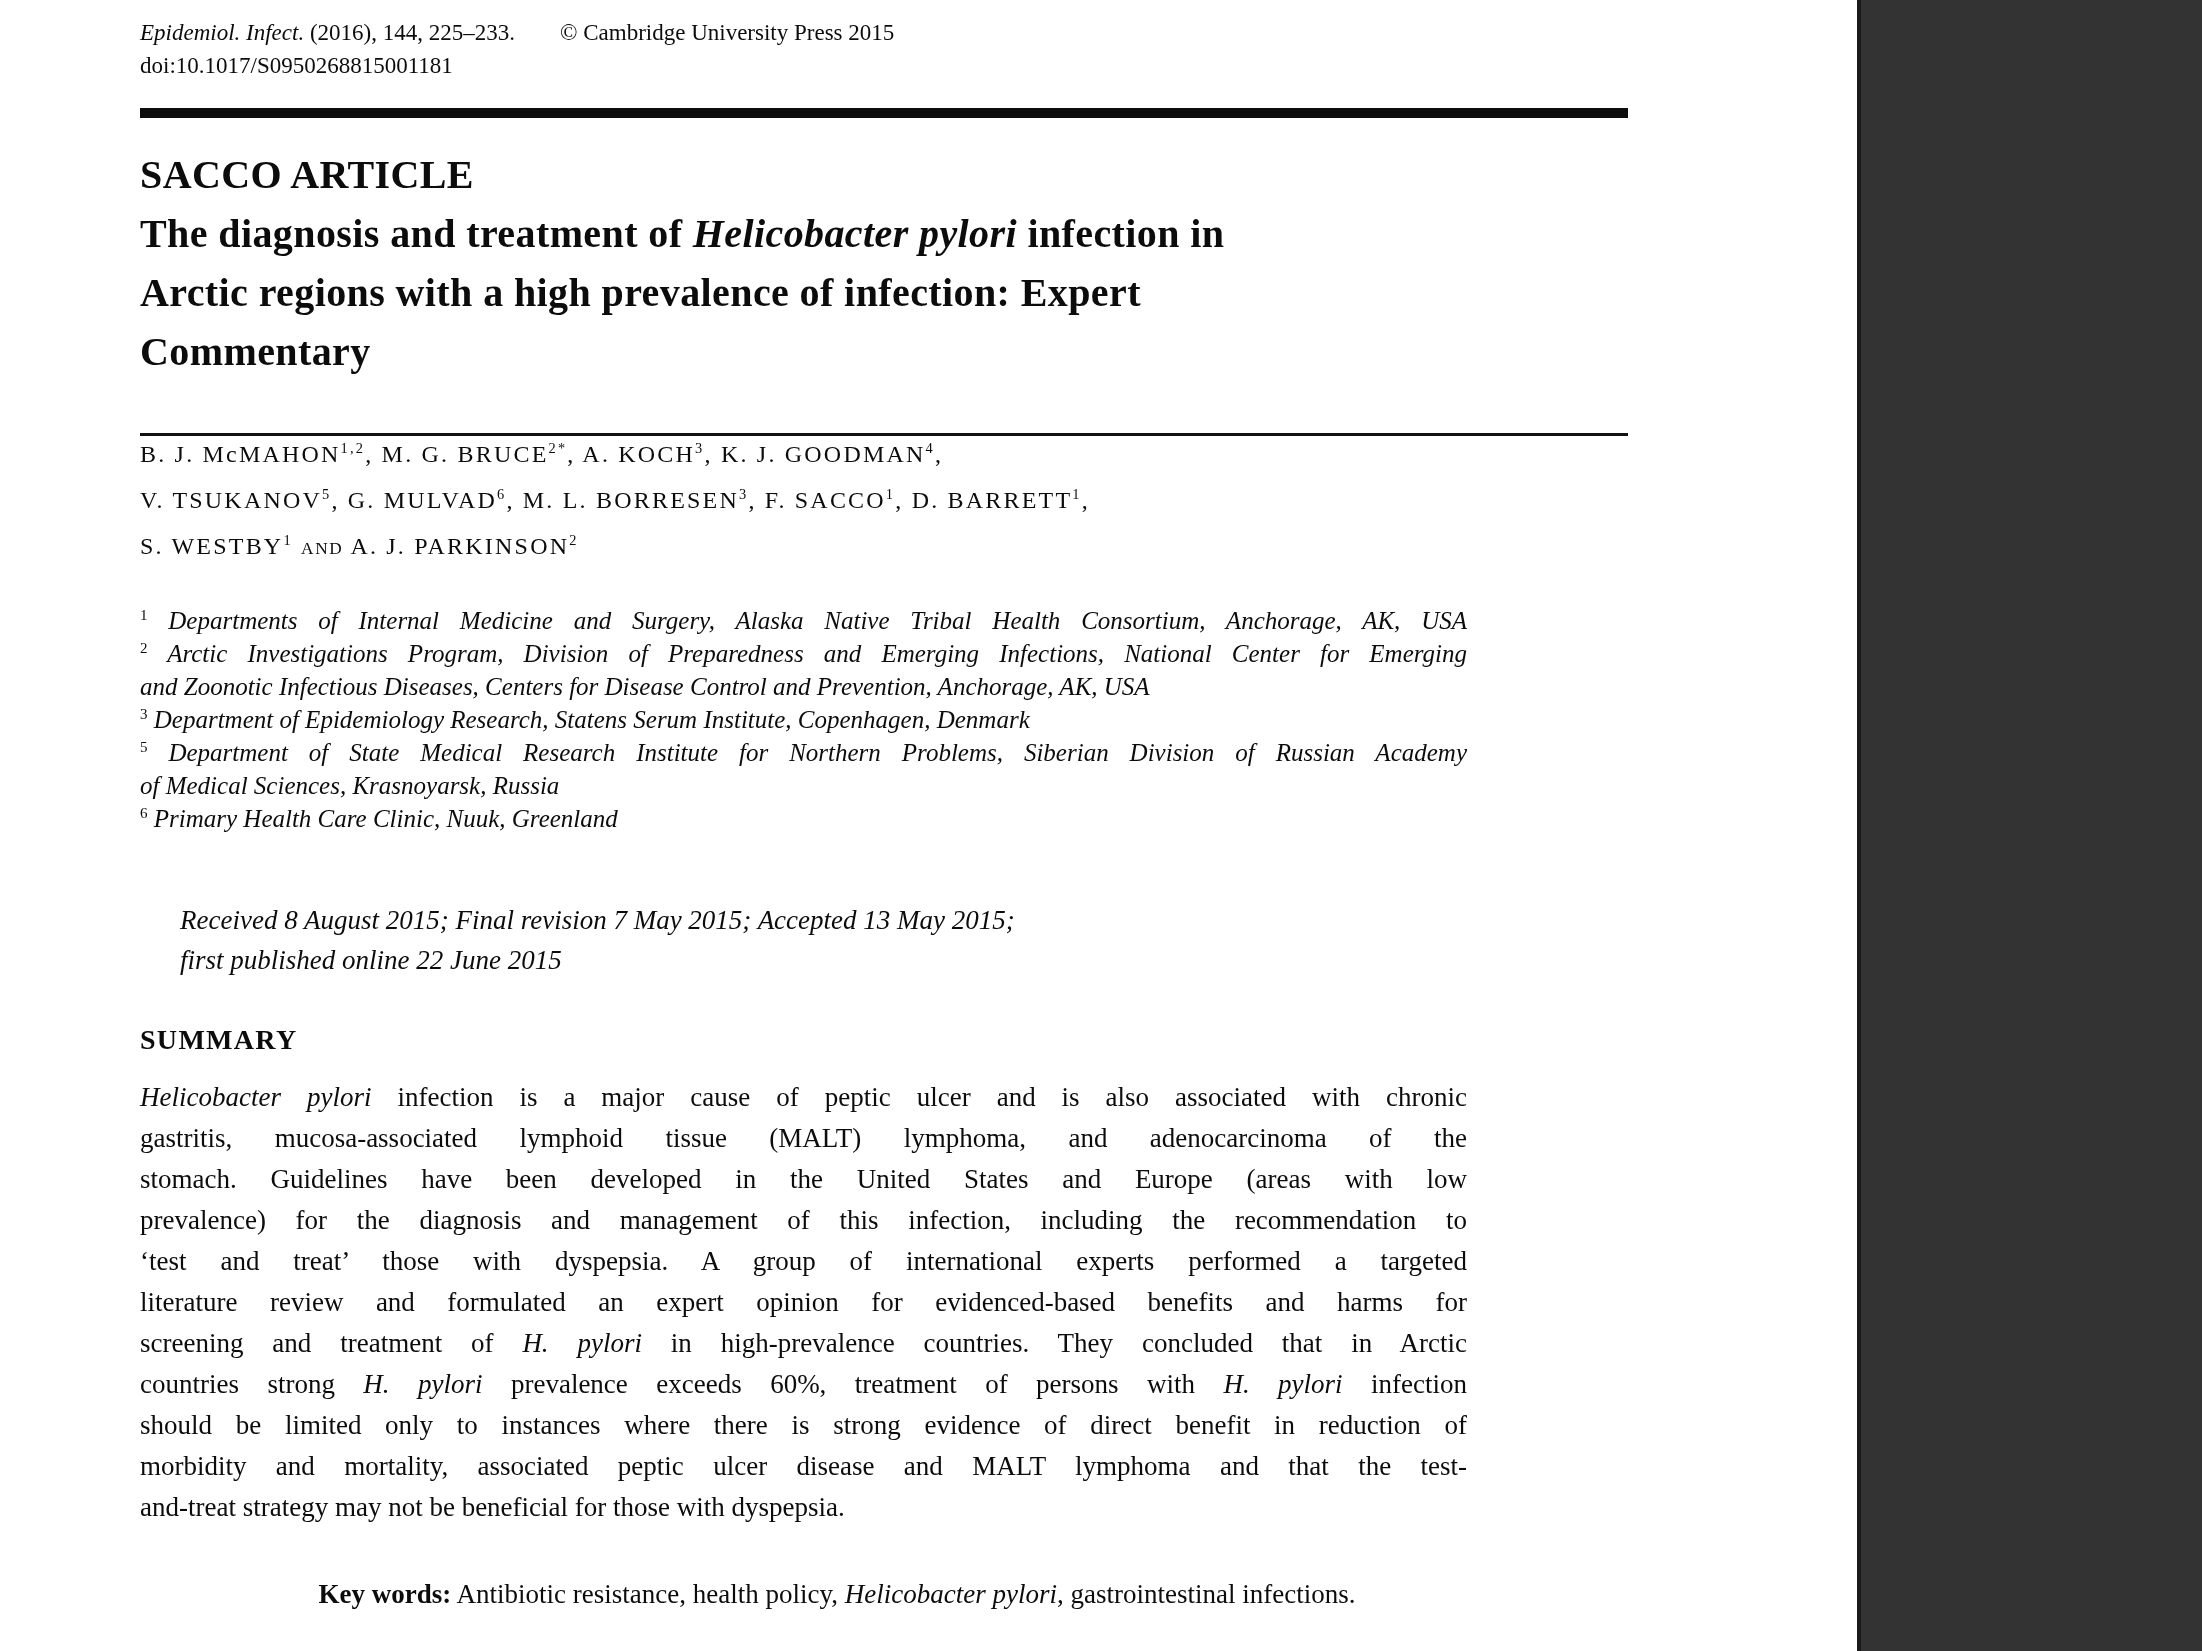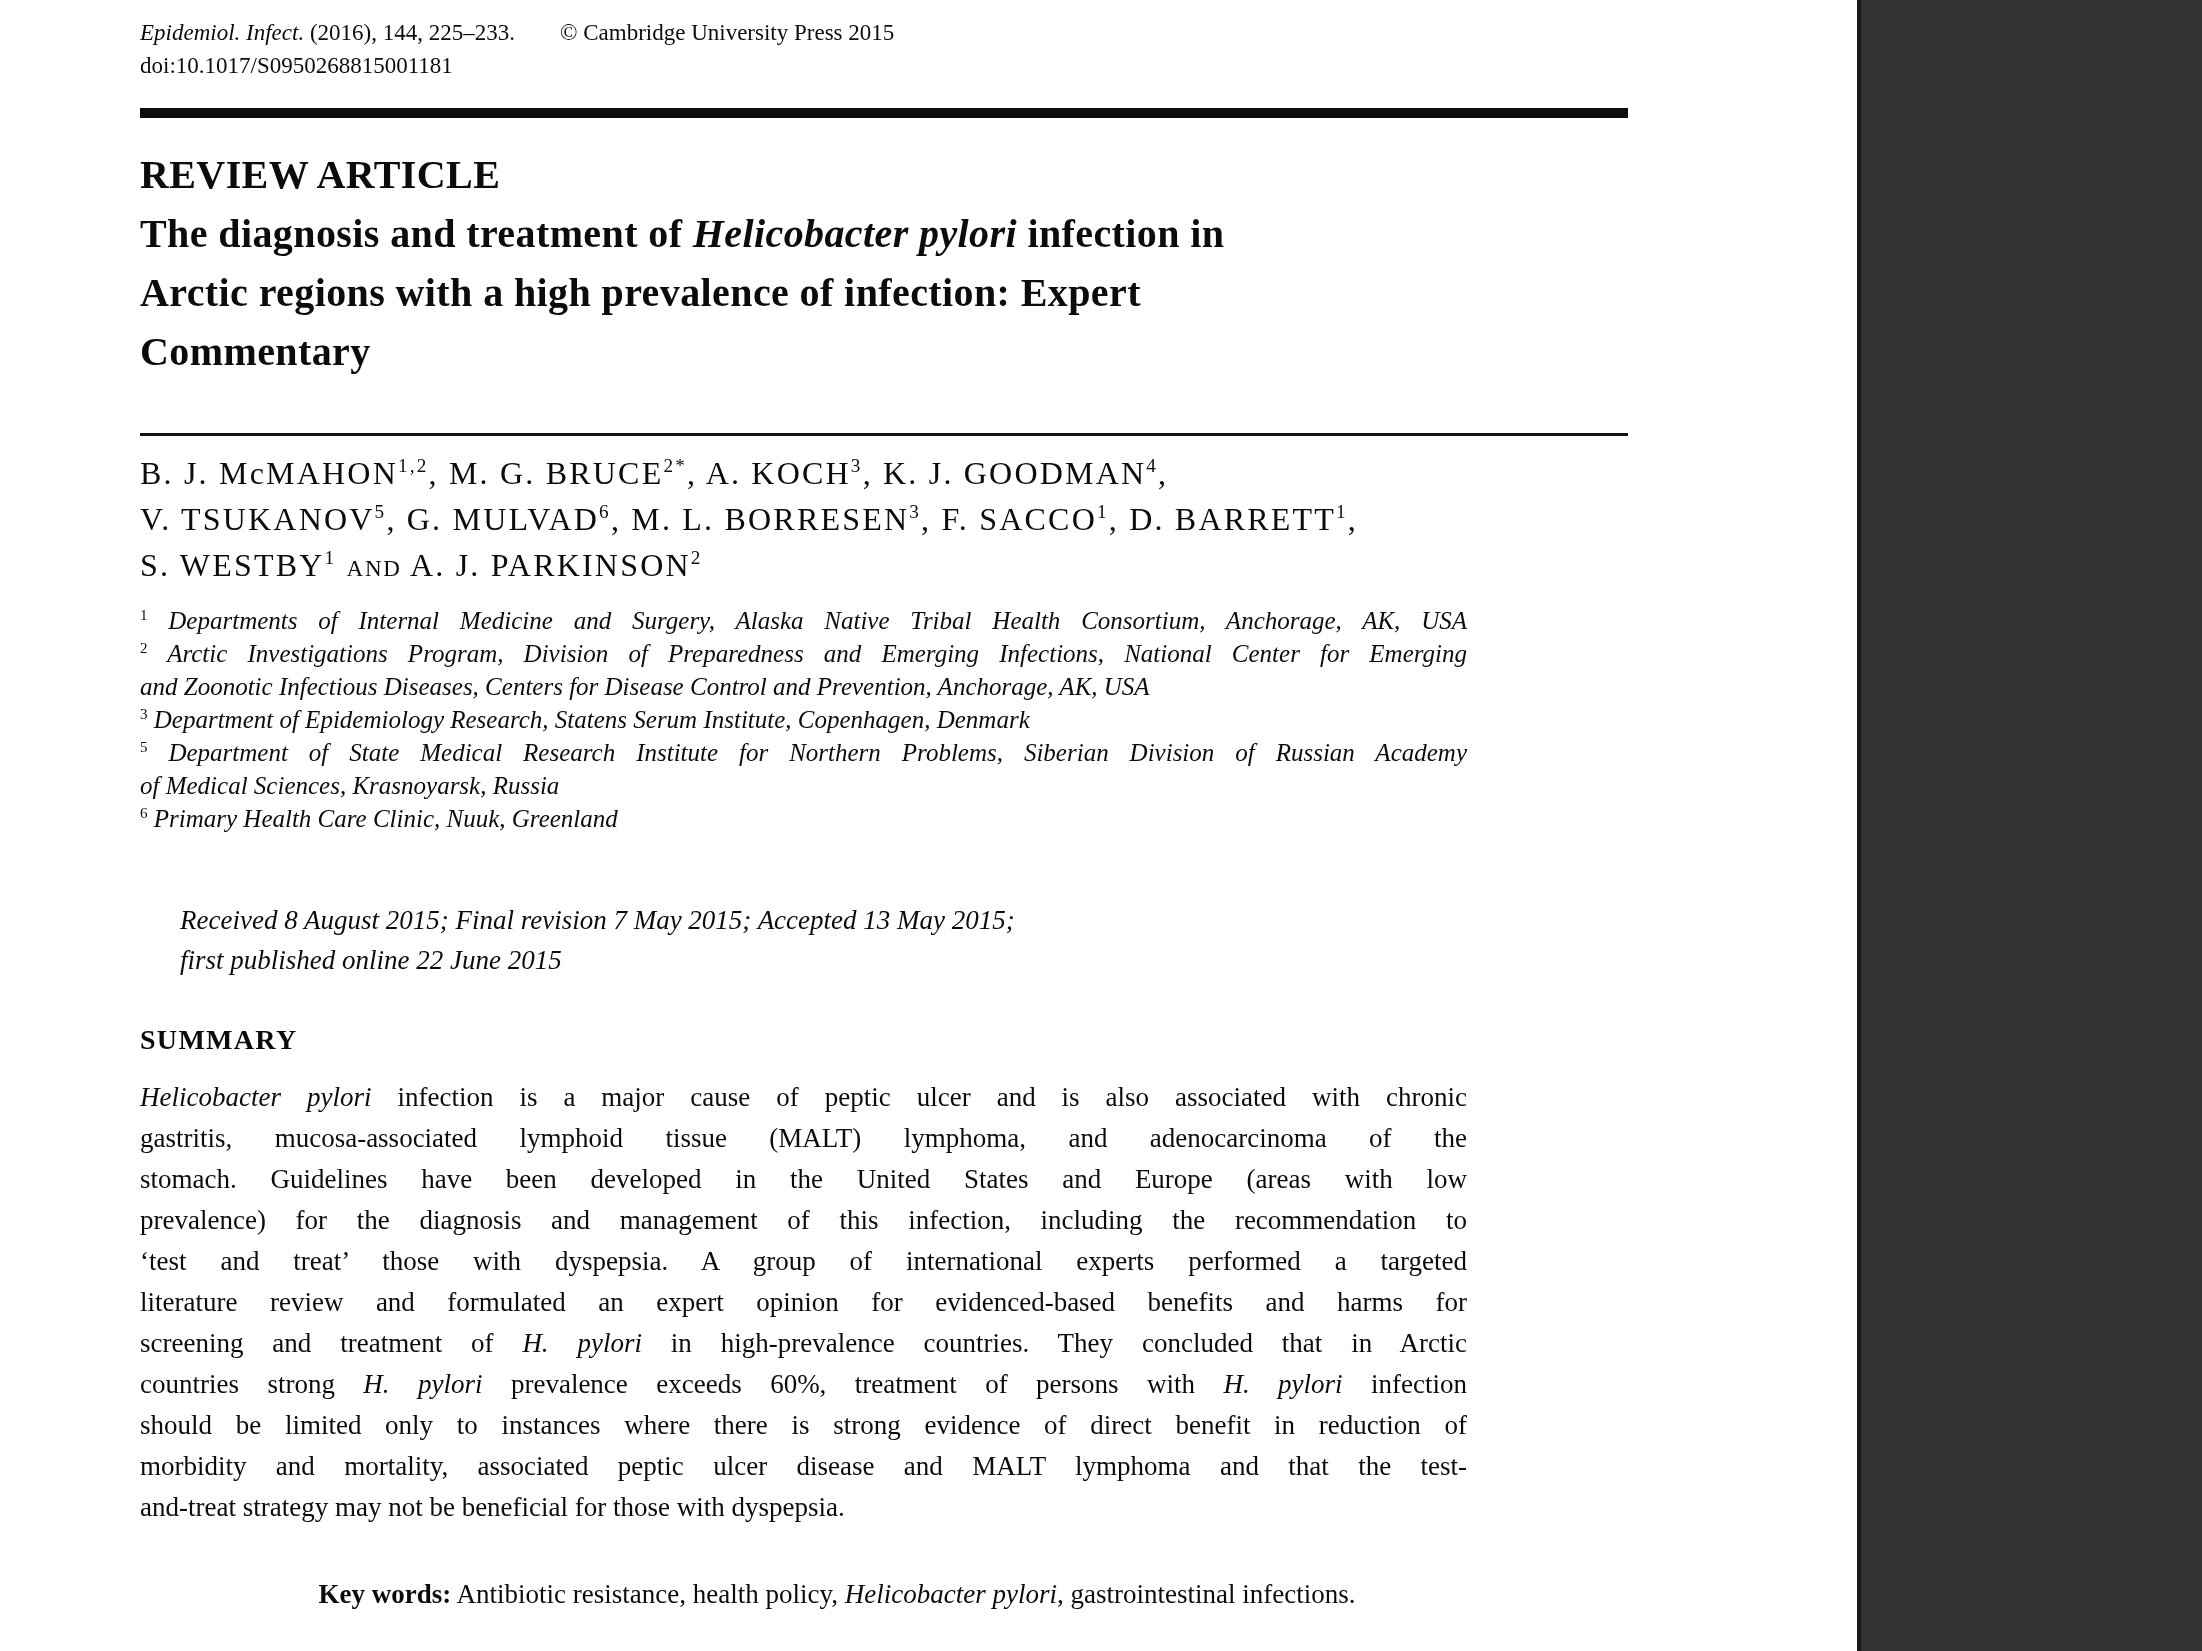--- a/index.html
+++ b/index.html
@@ -12,21 +12,21 @@
   body{font-family:"Liberation Serif","DejaVu Serif",serif;color:var(--ink);}
   .screen{position:relative;width:2203px;height:1652px;overflow:hidden;background:var(--page-bg);}
   .right-panel{position:absolute;top:0;left:1857px;width:346px;height:1652px;
     background:var(--panel-bg);border-left:4.3px solid var(--panel-edge);box-sizing:border-box;}
   .abs{position:absolute;left:140px;}
   .citation{top:17px;font-size:23px;line-height:32px;}
   .doi{top:50px;font-size:23px;line-height:32px;}
   .rule-thick{top:108px;width:1488px;height:9.5px;background:#0d0d0d;}
   .heading-block{top:145px;font-size:40px;font-weight:bold;line-height:59px;letter-spacing:0.4px;width:1497px;}
   .rule-thin{top:433px;width:1488px;height:3.4px;background:#121212;}
-  .authors{top:450px;font-size:32px;line-height:46px;letter-spacing:2.2px;width:1497px;}
+  .authors{top:431px;font-size:24px;line-height:46px;letter-spacing:2.2px;width:1497px;}
   .affils{top:604px;font-size:25px;line-height:33px;font-style:italic;width:1327px;}
   .affils sup{font-style:normal;}
   .received{top:900px;font-size:27px;line-height:40px;font-style:italic;width:1327px;margin-left:40px;}
   .summary-head{top:1024px;font-size:28px;font-weight:bold;letter-spacing:1.3px;}
   .summary{top:1077px;font-size:27px;line-height:41px;width:1327px;}
   .keywords{top:1575px;font-size:27px;line-height:38px;width:1394px;text-align:center;}
   .tline{white-space:nowrap;}
   .tline.just{white-space:normal;text-align:justify;text-align-last:justify;}
   .i{font-style:italic;}
   .b{font-weight:bold;}
@@ -39,21 +39,21 @@
 
 <div class="screen">
 
   <div class="abs citation"><span class="i">Epidemiol. Infect.</span><span> (2016), 144, 225–233.</span><span class="gap">© Cambridge University Press 2015</span></div>
 
   <div class="abs doi">doi:10.1017/S0950268815001181</div>
 
   <div class="abs rule-thick"></div>
 
   <div class="abs heading-block">
-    <div>REVIEW ARTICLE</div>
+    <div>SACCO ARTICLE</div>
     <div>
         <div class="tline"><span>The diagnosis and treatment of </span><span class="i">Helicobacter pylori</span><span> infection in</span></div>
         <div class="tline"><span>Arctic regions with a high prevalence of infection: Expert</span></div>
         <div class="tline"><span>Commentary</span></div>
       </div>
   </div>
 
   <div class="abs rule-thin"></div>
 
   <div class="abs authors">

